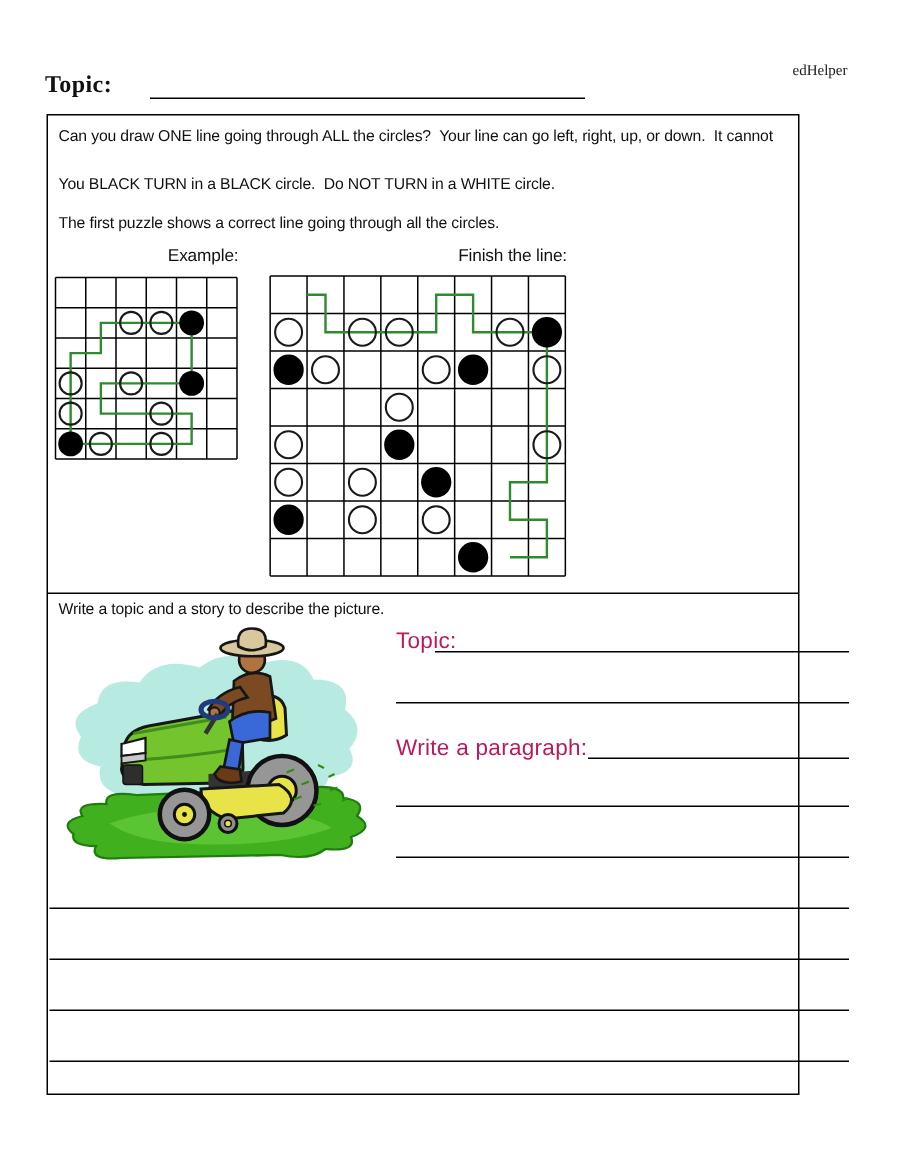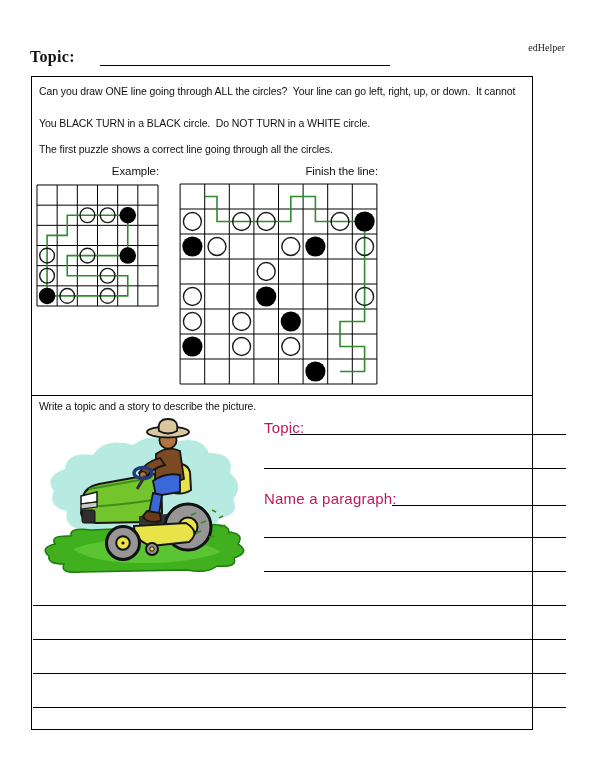--- a/index.html
+++ b/index.html
@@ -167,21 +167,21 @@
         <path d="M180,103 L184,101"></path>
           <path d="M189,119 L193,117"></path>
       </g>
     </svg>
 
     <div class="abs big-hand" style="left:232px;top:342px;">Topic:</div>
     <div class="thinline" style="left:258px;top:357px;width:276px;"></div>
 
     <div class="thinline" style="left:232px;top:391px;width:302px;"></div>
 
-    <div class="abs big-hand" style="left:232px;top:413px;">Name a paragraph:</div>
+    <div class="abs big-hand" style="left:232px;top:413px;">Write a paragraph:</div>
     <div class="thinline" style="left:360px;top:428px;width:174px;"></div>
     <div class="thinline" style="left:232px;top:460px;width:302px;"></div>
     <div class="thinline" style="left:232px;top:494px;width:302px;"></div>
 
     <div class="wline" style="left:1px;top:528px;width:533px;"></div>
     <div class="wline" style="left:1px;top:562px;width:533px;"></div>
     <div class="wline" style="left:1px;top:596px;width:533px;"></div>
     <div class="wline" style="left:1px;top:630px;width:533px;"></div>
 
   </div>

